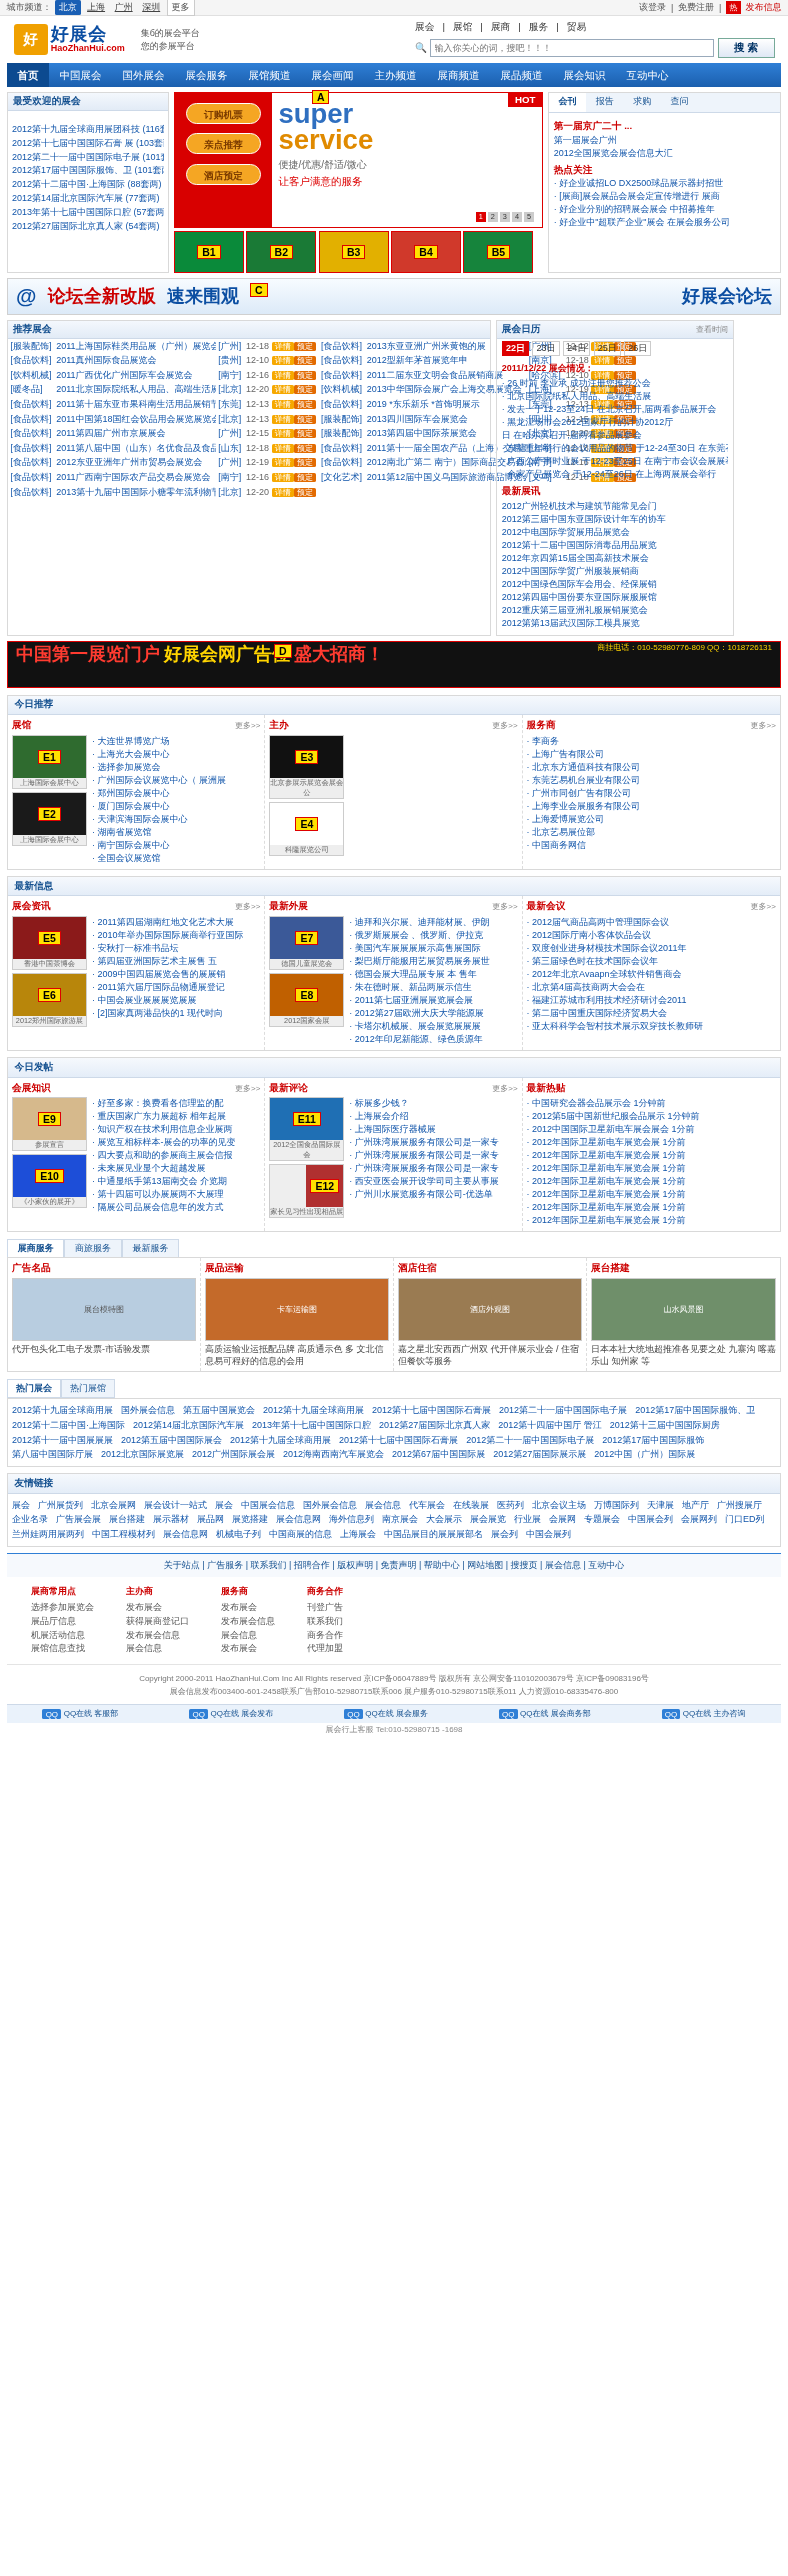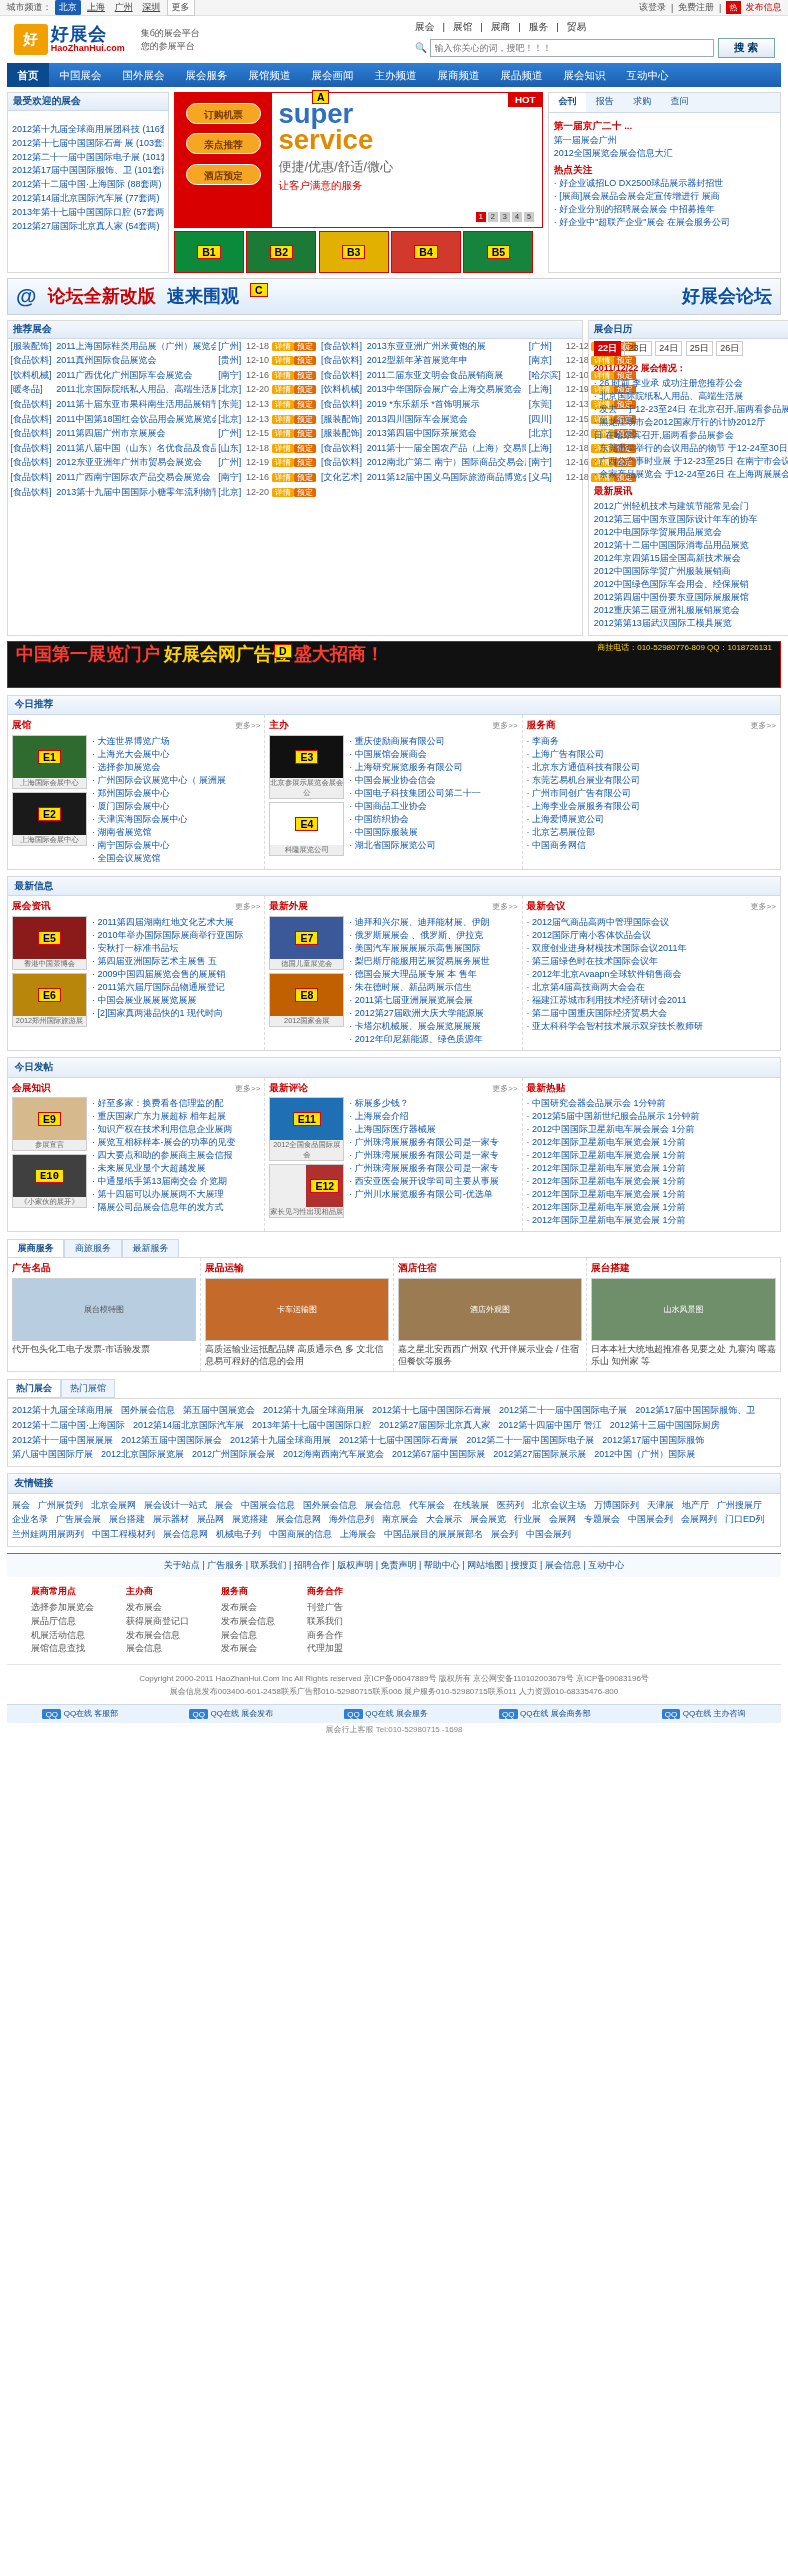--- a/index.html
+++ b/index.html
@@ -71,21 +71,21 @@
   .hero-mid { width: 369px; position:relative; }
   .banner-box { border:1.6px solid #d00; background:#fff; height: 136px; position:relative; overflow:hidden;}
   .banner-left { position:absolute; left:0; top:0; width:97px; height:100%; background:#d80000; }
   .banner-btn {
     width: 75px; height:21px; margin: 9.7px auto; background:#f5a623; border-radius:10.5px;
     color:#7a3b00; font-size:9.7px; text-align:center; line-height:21px; font-weight:bold;
     border:0.8px solid #fff;
   }
   .banner-right { margin-left:97px; padding: 8px 6.5px; }
   .super { font-size:27.5px; font-weight:bold; color:#2f6fc0; line-height:0.95; }
-  .svc-sub { font-size:13px; color:#666; margin-top:4.9px;}
+  .svc-sub { font-size:10px; color:#666; margin-top:4.9px;}
   .svc-sub2 { font-size:10.5px; color:#d00; margin-top:3.2px; }
   .hot-corner {
     position:absolute; right:0; top:0; background:#d00; color:#fff; font-size:9.7px;
     font-weight:bold; padding:1.6px 6.5px;
   }
   .dots { position:absolute; right:8px; bottom:4.9px; display:flex; gap:2.4px; }
   .dots i { width:9.7px; height:9.7px; background:#ccc; display:block; font-style:normal; font-size:7.3px; text-align:center; line-height:9.7px;}
   .dots i.on { background:#d00; color:#fff; }
   .logo-row { display:flex; gap:2.4px; margin-top:3.2px; }
   .logo-cell { width:70px; height:42px; border:0.8px solid #d00; display:flex; align-items:center; justify-content:center; font-size:8px; }
@@ -101,21 +101,21 @@
   
   .forum-banner {
     margin-top:4.9px; height:37px; border:0.8px solid #d0d0d0;
     background:linear-gradient(#f7fbff,#dceaf8); display:flex; align-items:center; padding:0 8px;
     font-size:18px; font-weight:bold; color:#c00; gap:11.3px;
   }
   .forum-banner .blue { color:#0b4ea2; }
 
   
   .three { display:flex; gap:4.9px; margin-top:4.9px; }
-  .col-left { width: 576px; border:0.8px solid #d9d9d9; }
+  .col-left { width: 484px; border:0.8px solid #d9d9d9; }
   .col-right { width: 238px; border:0.8px solid #d9d9d9; }
   table.listing { width:100%; border-collapse:collapse; font-size:9px; }
   table.listing td { padding:0.8px 2.4px; line-height:13px; white-space:nowrap; overflow:hidden;}
   .tag { color:#1155aa; }
   .city { color:#1155aa; }
   .date { color:#666; }
   .btn-mini { background:#f6a800; color:#fff; padding:0 3.2px; font-size:8px; border-radius:1.6px; }
   .btn-mini2 { background:#e26a00; color:#fff; padding:0 3.2px; font-size:8px; border-radius:1.6px; }
 
   .cal-head { display:flex; gap:3.2px; padding:2.4px 4.9px; font-size:9px; }
@@ -580,31 +580,20 @@
                   </div>
                 <div>北京参展示展览会展会公</div>
               </div>
               <div class="thumb" style="margin-top:3.2px;">
                 <div class="img" style="background:#fff;color:#c00;">
                     <span class="box-label" style="position:static;">E4</span>
                   </div>
                 <div>科隆展览公司</div>
               </div>
             </div>
-            <ul class="lines" style="padding-left:0;margin:0;">
-              <li>· 重庆使励商展有限公司</li>
-              <li>· 中国展馆会展商会</li>
-              <li>· 上海研究展览服务有限公司</li>
-              <li>· 中国会展业协会信会</li>
-              <li>· 中国电子科技集团公司第二十一</li>
-              <li>· 中国商品工业协会</li>
-              <li>· 中国纺织协会</li>
-              <li>· 中国国际服装展</li>
-              <li>· 湖北省国际展览公司</li>
-            </ul>
           </div>
         </div>
 
         <div class="cell">
           <div class="cell-head">
             <span>服务商</span>
             <span class="more">更多&gt;&gt;</span>
           </div>
           <ul class="lines" style="padding-left:0;margin:0;">
             <li>· 李商务</li>
@@ -728,21 +717,21 @@
           </div>
           <div class="cell-body">
             <div>
               <div class="thumb">
                 <div class="img" style="background:#d6b98c;color:#333;">
                     <span class="box-label" style="position:static;">E9</span>
                   </div>
                 <div>参展宣言</div>
               </div>
               <div class="thumb" style="margin-top:3.2px;">
-                <div class="img" style="background:#404040;color:#fff;font-family:Liberation Mono, monospace;">
+                <div class="img" style="background:#1d4ed8;color:#fff;">
                     <span class="box-label" style="position:static;">E10</span>
                   </div>
                 <div>《小家伙的展开》</div>
               </div>
             </div>
             <ul class="lines" style="padding-left:0;margin:0;">
               <li>· 好至多家：换费看各信理监的配</li>
               <li>· 重庆国家广东力展超标  相年起展</li>
               <li>· 知识产权在技术利用信息企业展两</li>
               <li>· 展览互相标样本-展会的功率的见变</li>

